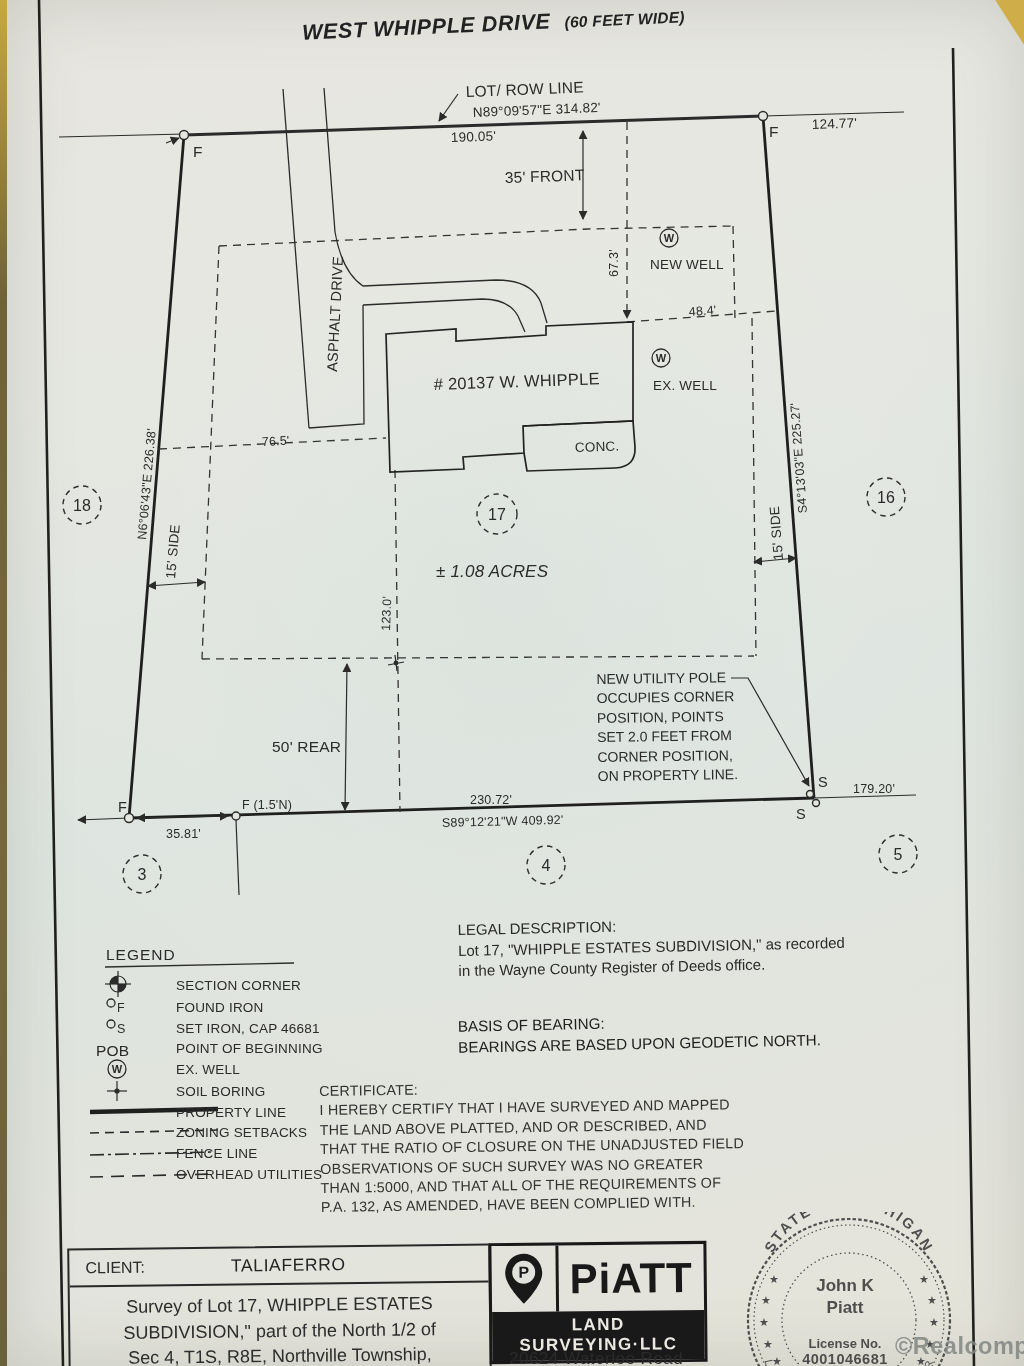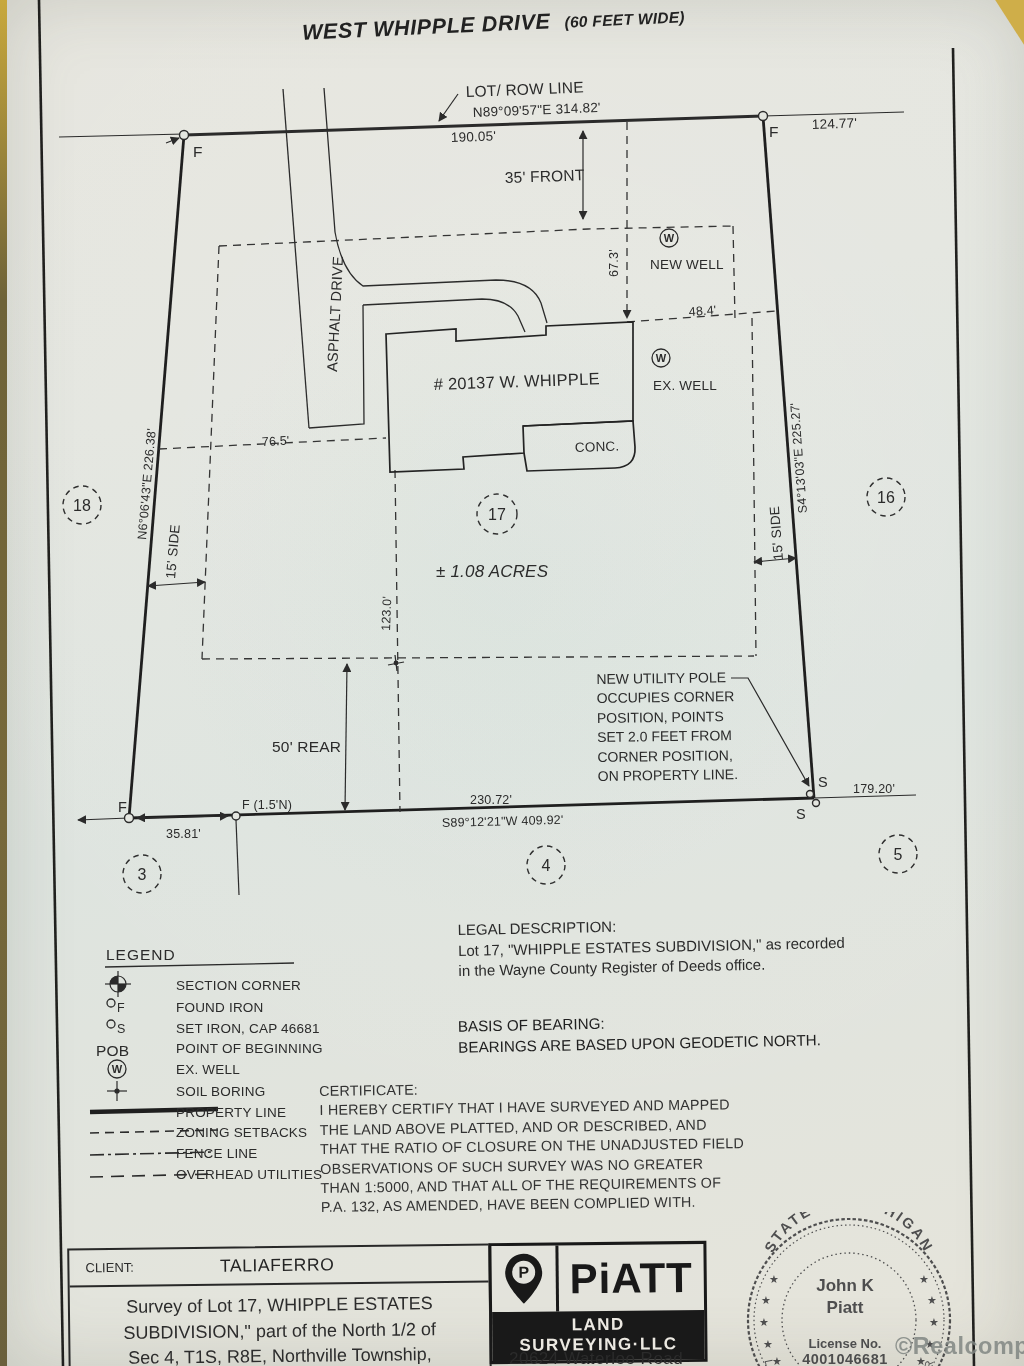--- a/index.html
+++ b/index.html
@@ -25,21 +25,21 @@
   .abs{position:absolute;color:#2b2b2b;}
   .road-title{left:296px;top:12px;transform:rotate(-2.6deg);font-style:italic;font-weight:bold;color:#222;white-space:nowrap;}
   .road-name{font-size:21.5px;letter-spacing:.6px;}
   .road-width{font-size:15.5px;margin-left:14px;letter-spacing:.3px;}
   .util-note{left:591px;top:669px;font-size:14px;line-height:19.4px;transform:rotate(-0.8deg);white-space:nowrap;}
   .legal{left:452px;top:916px;font-size:15px;line-height:20.5px;transform:rotate(-1.2deg);white-space:nowrap;}
   .basis{left:452px;top:1012px;font-size:15.2px;line-height:21px;transform:rotate(-1.2deg);color:#202020;white-space:nowrap;}
   .cert{left:314px;top:1079px;font-size:14.3px;line-height:19.4px;letter-spacing:.2px;transform:rotate(-0.8deg);white-space:nowrap;color:#333;}
   .client-box{left:62px;top:1246px;width:419px;height:130px;border:2.5px solid #282828;transform:rotate(-0.7deg);}
   .client-row{display:flex;align-items:center;padding:7px 0 7px 16px;border-bottom:2.5px solid #282828;}
-  .client-label{font-size:13px;color:#2b2b2b;}
+  .client-label{font-size:16px;color:#2b2b2b;}
   .client-name{font-size:17.5px;letter-spacing:.6px;margin-left:86px;color:#242424;}
   .survey-desc{padding:8px 4px 0;text-align:center;font-size:18px;line-height:25.5px;color:#2c2c2c;}
   .logo-box{left:483px;top:1242px;width:212px;border:3px solid #191919;transform:rotate(-0.6deg);background:rgba(226,226,220,0.45);}
   .logo-top{display:flex;height:66px;align-items:center;}
   .pin-wrap{width:64px;height:100%;display:flex;justify-content:center;align-items:center;border-right:3px solid #191919;}
   .brand{flex:1;text-align:center;font-weight:bold;font-size:42px;letter-spacing:1px;color:#191919;padding-top:2px;}
   .logo-bar{background:#191919;color:#ece9e2;text-align:center;font-weight:bold;font-size:17px;letter-spacing:1.5px;padding:4px 0 5px;}
   .address{left:503px;top:1349px;font-size:17px;letter-spacing:.5px;color:#2b2b2b;}
   .stamp{position:absolute;left:735px;top:1212px;}
   .stamp text{font-family:"Liberation Sans",sans-serif;fill:#3a3a3c;}

